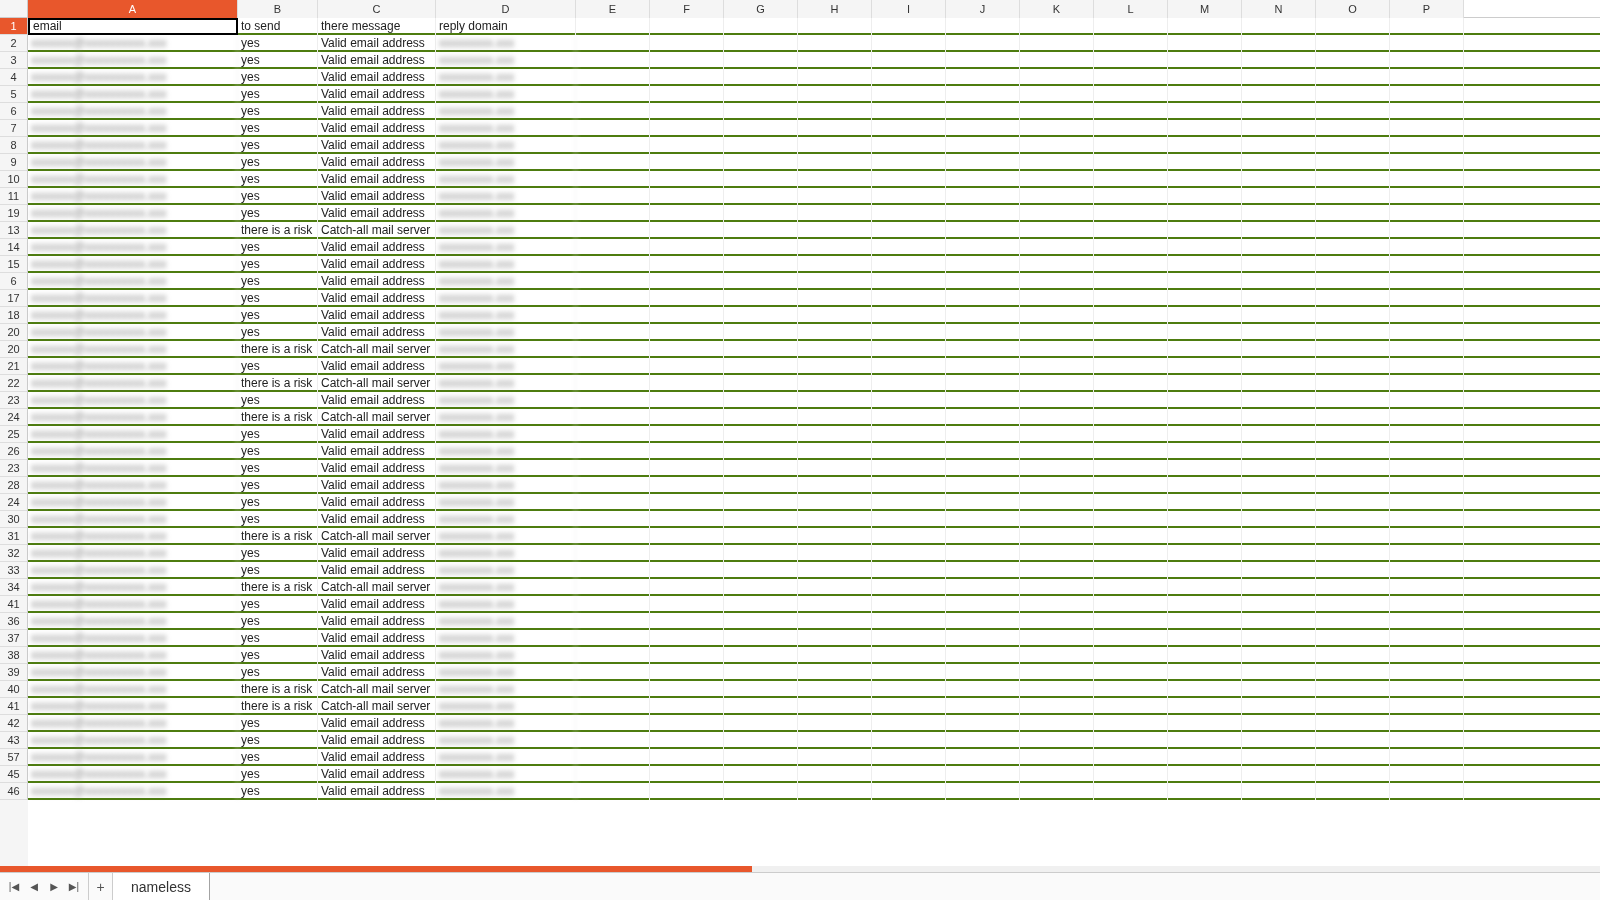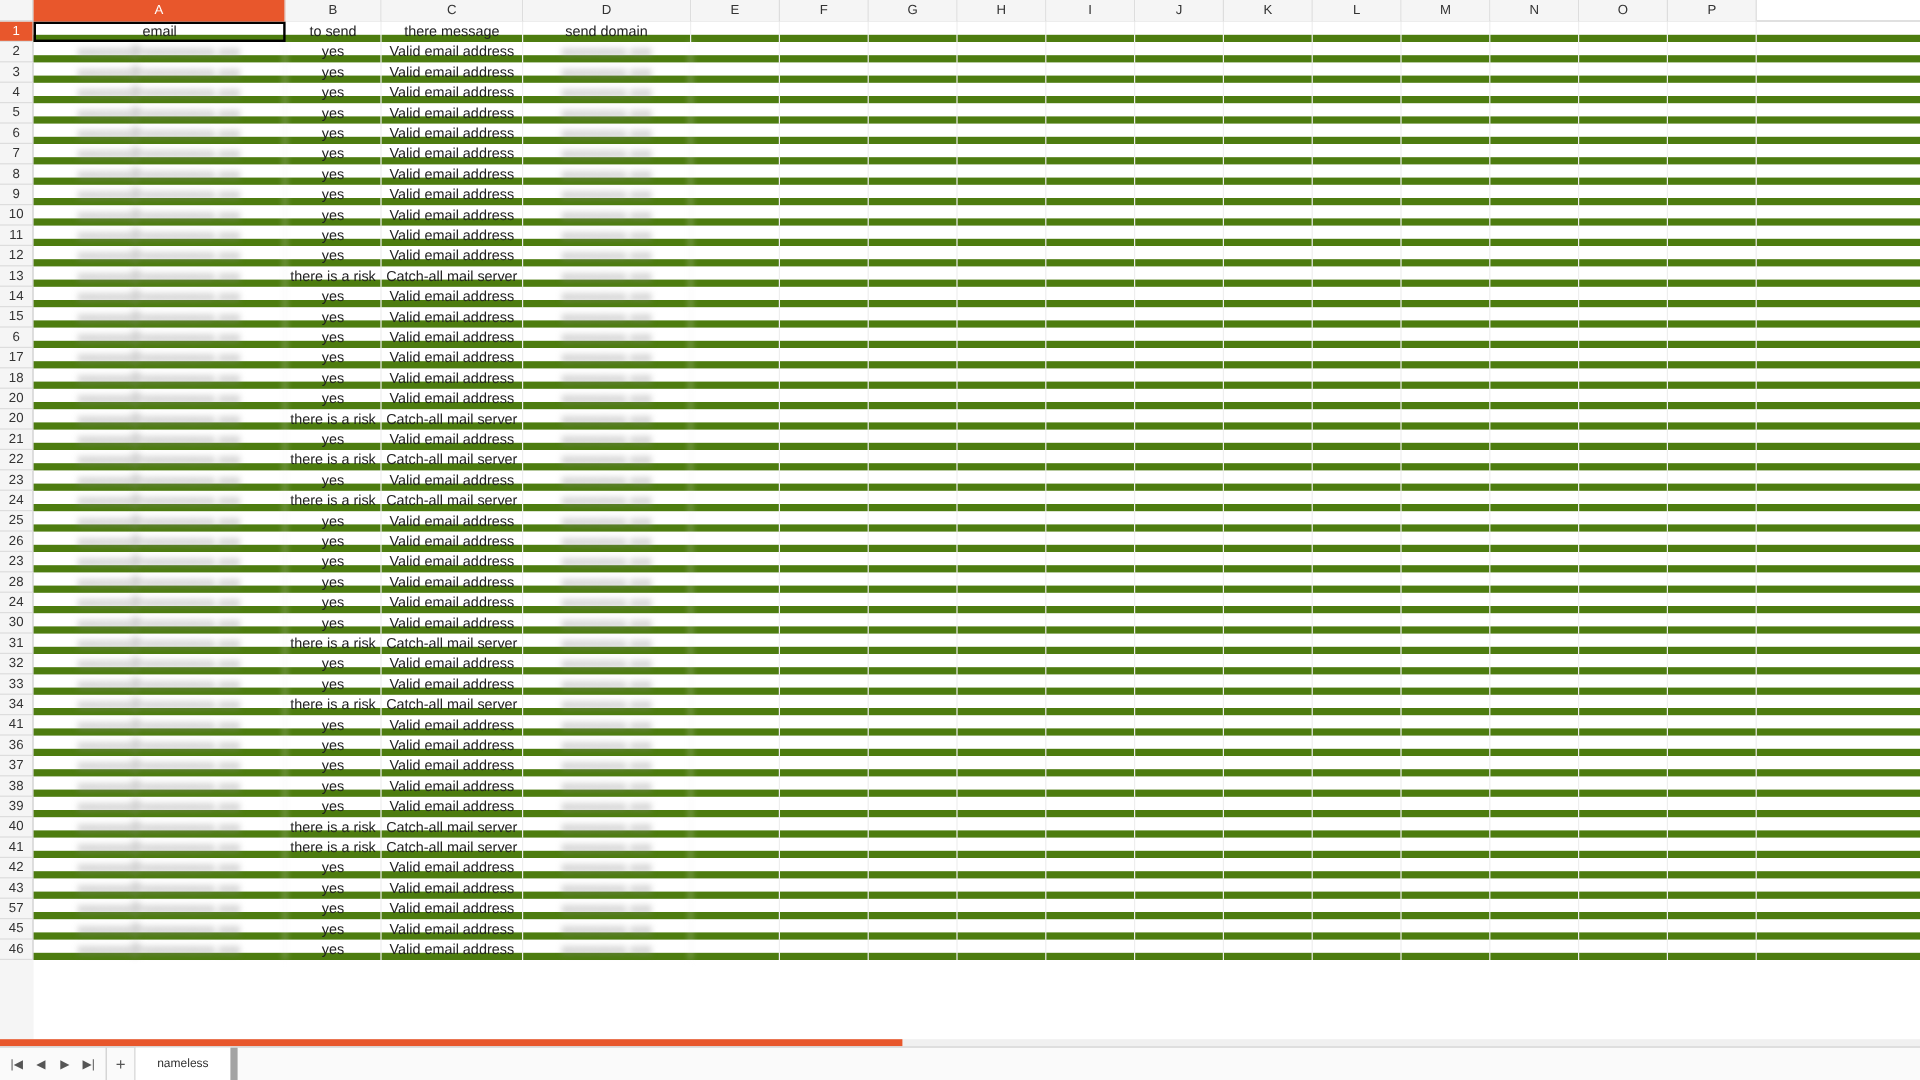--- a/index.html
+++ b/index.html
@@ -65,22 +65,21 @@
   color: #fff;
 }
 
 .cells {
   flex: 1;
   position: relative;
 }
 .row {
   display: flex;
   height: 17px;
-  border-bottom: 6px solid #4d7c0f;
-  text-align: center;
+  border-bottom: 2px solid #4d7c0f;
 }
 .cell {
   height: 17px;
   line-height: 17px;
   padding: 0 3px;
   border-right: 1px solid #eee;
   font-size: 12px;
   color: #222;
   white-space: nowrap;
   overflow: visible;
@@ -161,22 +160,22 @@
   cursor: pointer;
   font-size: 14px;
   color: #555;
 }
 .tab {
   height: 100%;
   padding: 0 18px;
   display: flex;
   align-items: center;
   background: #fff;
-  border-right: 6px solid #a3a3a3;
-  font-size: 10px;
+  border-right: 1px solid #a3a3a3;
+  font-size: 14px;
   color: #333;
   cursor: pointer;
 }
 </style>
 </head>
 <body>
 
 <div class="col-headers">
   <div class="corner"></div>
   <div class="col-h cA selected">A</div>
@@ -203,21 +202,21 @@
       <div class="row-h">2</div>
       <div class="row-h">3</div>
       <div class="row-h">4</div>
       <div class="row-h">5</div>
       <div class="row-h">6</div>
       <div class="row-h">7</div>
       <div class="row-h">8</div>
       <div class="row-h">9</div>
       <div class="row-h">10</div>
       <div class="row-h">11</div>
-      <div class="row-h">12</div>
+      <div class="row-h">19</div>
       <div class="row-h">13</div>
       <div class="row-h">14</div>
       <div class="row-h">15</div>
       <div class="row-h">6</div>
       <div class="row-h">17</div>
       <div class="row-h">18</div>
       <div class="row-h">20</div>
       <div class="row-h">20</div>
       <div class="row-h">21</div>
       <div class="row-h">22</div>
@@ -244,21 +243,21 @@
       <div class="row-h">43</div>
       <div class="row-h">57</div>
       <div class="row-h">45</div>
       <div class="row-h">46</div>
     </div>
   <div class="cells" id="cells">
       <div class="row r1">
         <div class="cell cA">email</div>
         <div class="cell cB">to send</div>
         <div class="cell cC">there message</div>
-        <div class="cell cD">send domain</div>
+        <div class="cell cD">reply domain</div>
         <div class="cell cE"></div>
         <div class="cell cF"></div>
         <div class="cell cG"></div>
         <div class="cell cH"></div>
         <div class="cell cI"></div>
         <div class="cell cJ"></div>
         <div class="cell cK"></div>
         <div class="cell cL"></div>
         <div class="cell cM"></div>
         <div class="cell cN"></div>

